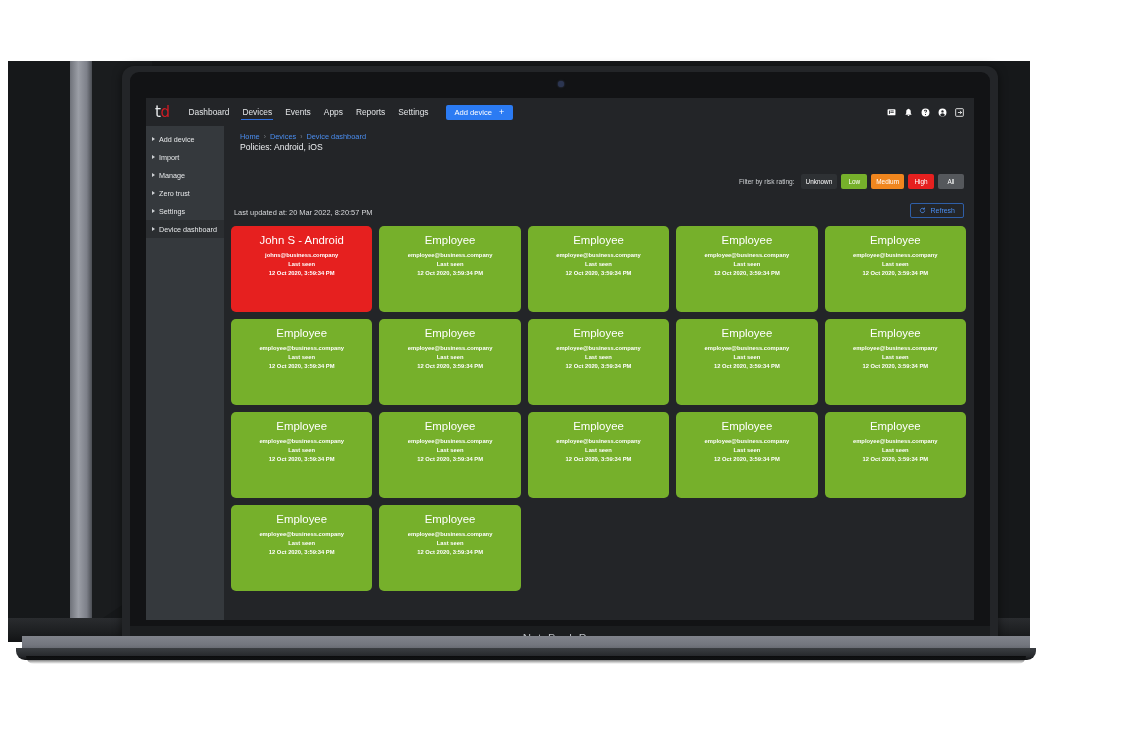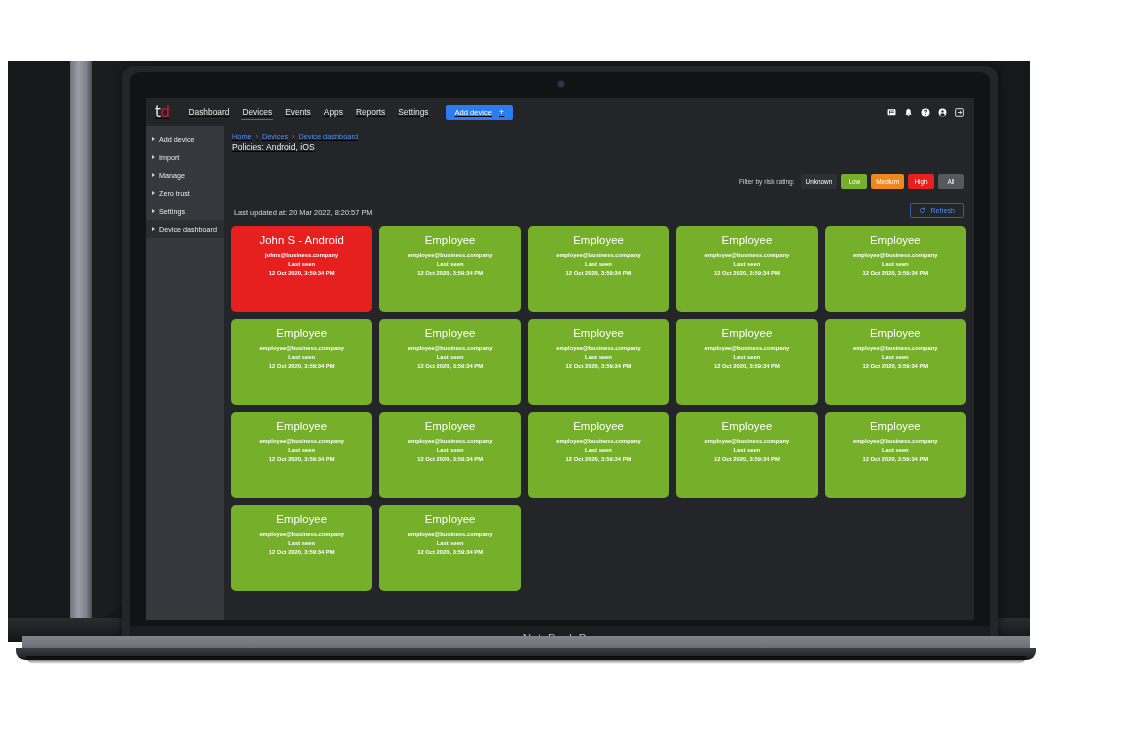--- a/index.html
+++ b/index.html
@@ -86,21 +86,21 @@
 
   
   #screen{
     position:absolute;left:146px;top:98px;width:828px;height:522px;
     background:#232528;overflow:hidden;
   }
 
   
   .topnav{
     height:28px;background:#232528;display:flex;align-items:center;
-    padding:0 4px 0 9px;position:relative;text-decoration:underline;
+    padding:0 4px 0 9px;position:relative;
   }
   .logo{font-size:15px;letter-spacing:-.5px;line-height:1;margin-right:18px;
         font-family:"DejaVu Sans",sans-serif;font-weight:400;}
   .logo .t{color:#e8eaec;}
   .logo .d{color:#cf1b23;}
   .navlinks{display:flex;gap:11px;}
   .navlink{
     color:#e3e5e7;font-size:8.4px;text-decoration:none;padding:3px 1px;
     white-space:nowrap;
   }
@@ -128,21 +128,21 @@
   }
   .side-item.active{background:#2b2e31;}
   .side-item .caret{
     width:0;height:0;border-left:3px solid #cfd2d5;
     border-top:2.4px solid transparent;border-bottom:2.4px solid transparent;
     flex:0 0 auto;
   }
   .side-rest{background:#35393d;height:100%;}
 
   
-  .main{flex:1;background:#232528;position:relative;padding:6px 10px 0 8px;text-decoration:underline;}
+  .main{flex:1;background:#232528;position:relative;padding:6px 10px 0 16px;}
 
   .crumb{display:flex;align-items:center;gap:4px;font-size:7.4px;}
   .crumb a{color:#4b8ef0;text-decoration:none;cursor:pointer;}
   .crumb .sep{color:#7b8186;font-size:6.6px;}
   .platforms{color:#eceef0;font-size:8.6px;margin-top:1px;}
 
   .filterbar{
     position:absolute;right:10px;top:48px;display:flex;align-items:center;gap:4px;
   }
   .filterlabel{color:#cdd0d3;font-size:6.6px;margin-right:2px;white-space:nowrap;}

